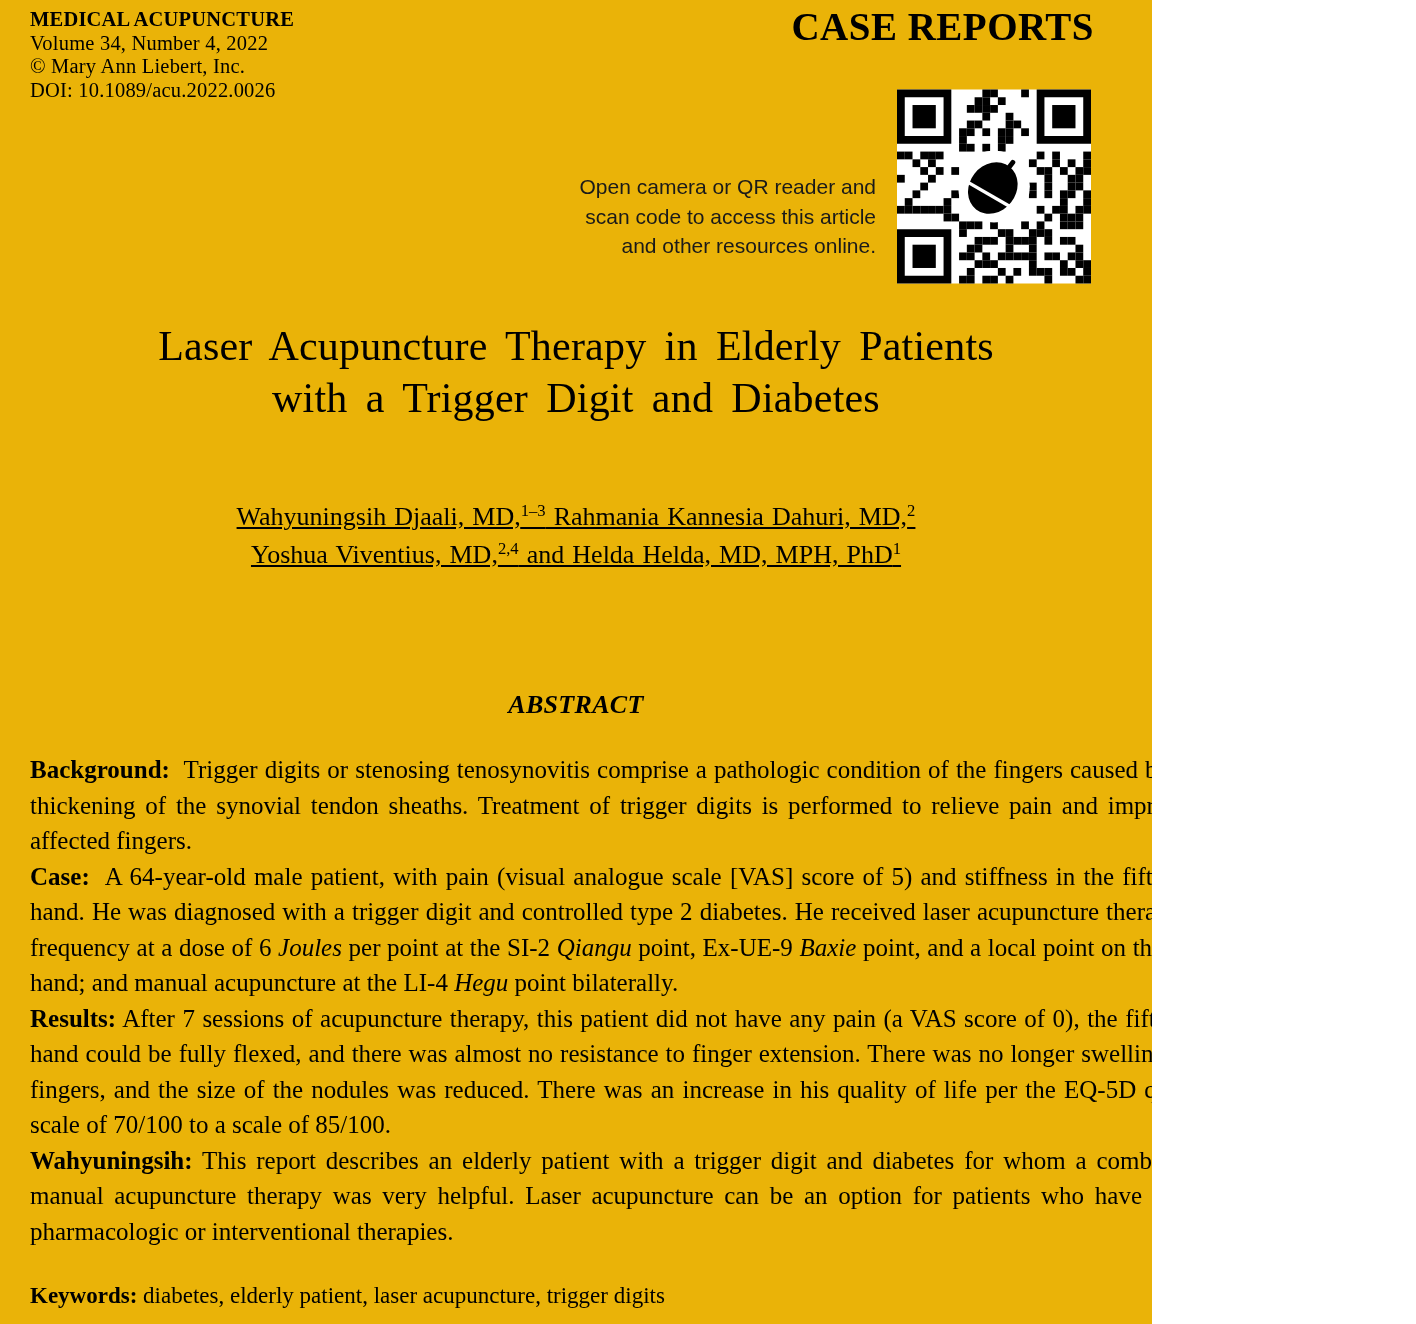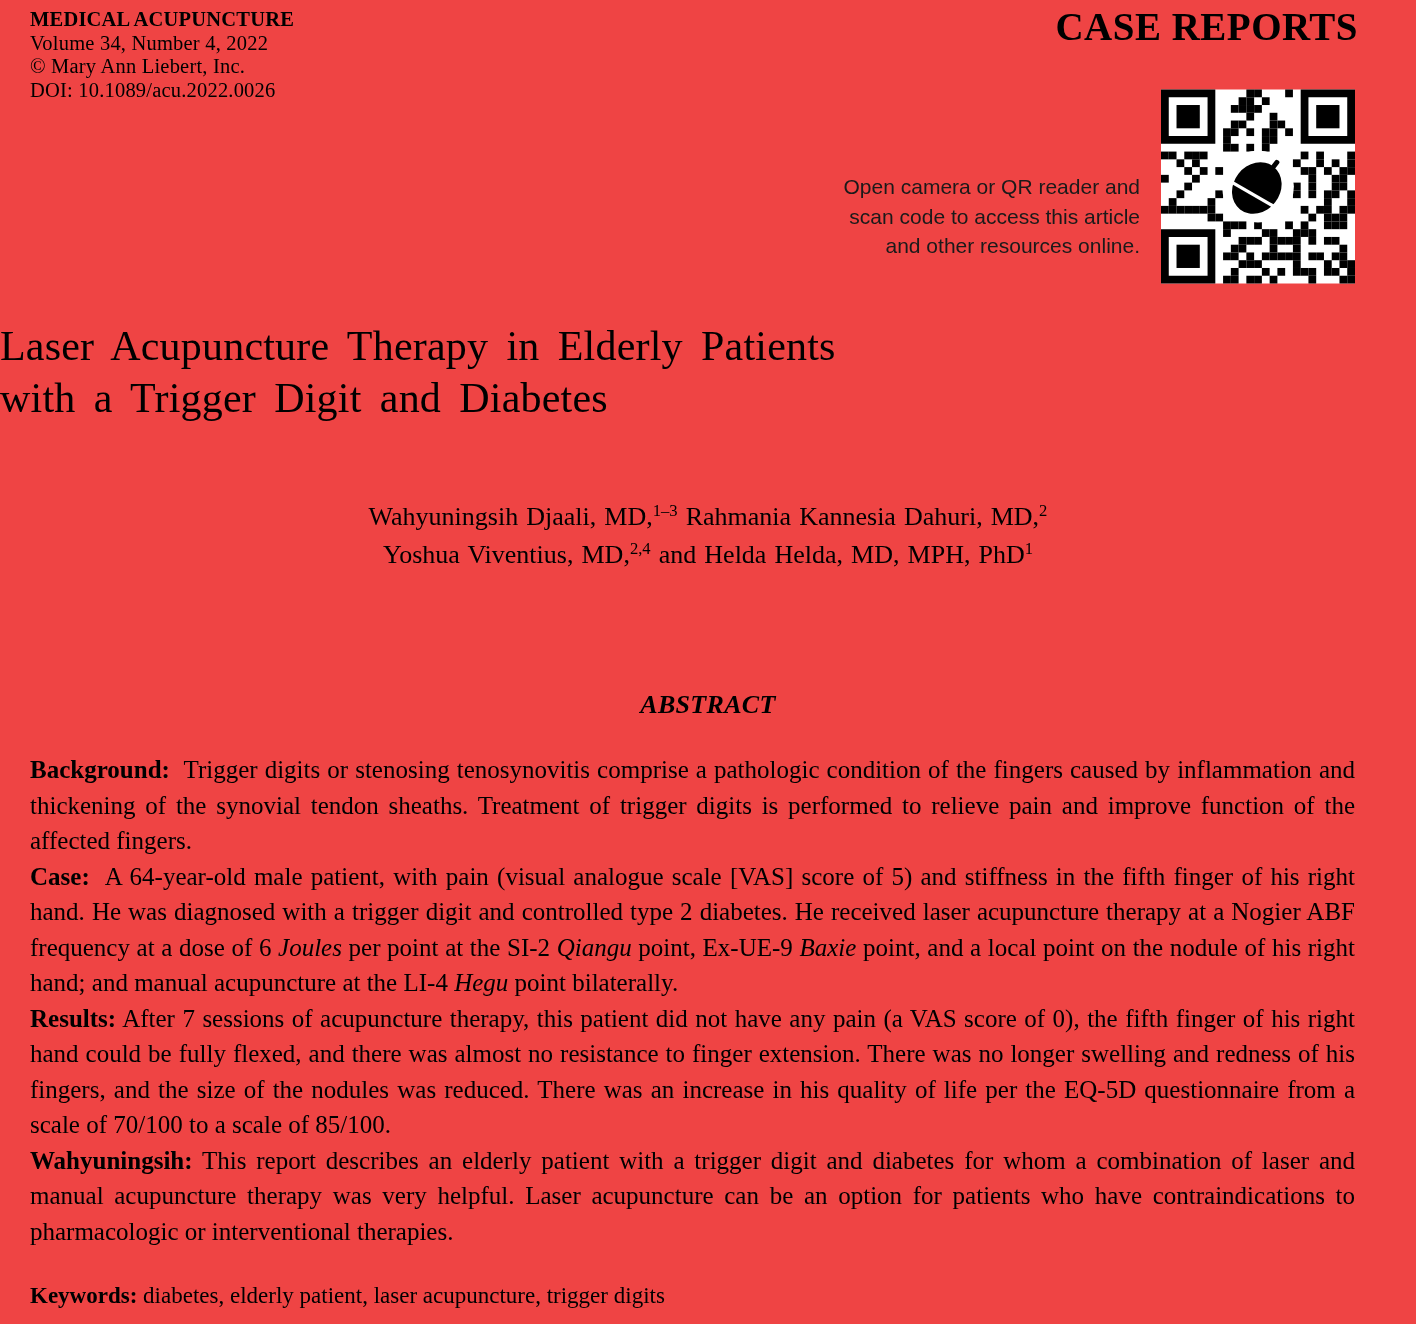--- a/index.html
+++ b/index.html
@@ -1,20 +1,20 @@
 <!DOCTYPE html>
 <html><head>
 <meta charset="utf-8">
 <style>
   html, body { margin: 0; padding: 0; background: #ffffff; }
   .page {
     position: relative;
-    width: 1416px;
+    width: 1152px;
     height: 1324px;
-    background: #ef4444;
+    background: #eab308;
     color: #000000;
     font-family: "Liberation Serif", "DejaVu Serif", serif;
     overflow: hidden;
   }
 
   
   .masthead {
     position: absolute;
     left: 30px;
     top: 8px;
@@ -56,37 +56,38 @@
     height: 197px;
   }
   .qr-box svg { display: block; width: 100%; height: 100%; }
 
   
   .article-title {
     position: absolute;
     top: 320px;
     left: 0;
     width: 100%;
-    text-align: left;
+    text-align: center;
     font-size: 42px;
     line-height: 52px;
     word-spacing: 0.18em;
     letter-spacing: 0.2px;
   }
 
   
   .authors {
     position: absolute;
     top: 498px;
     left: 0;
     width: 100%;
     text-align: center;
     font-size: 26px;
     line-height: 38px;
     word-spacing: 0.06em;
+    text-decoration: underline;
   }
   .authors sup, .rich sup {
     font-size: 64%;
     line-height: 0;
     vertical-align: baseline;
     position: relative;
     top: -0.55em;
   }
 
   

